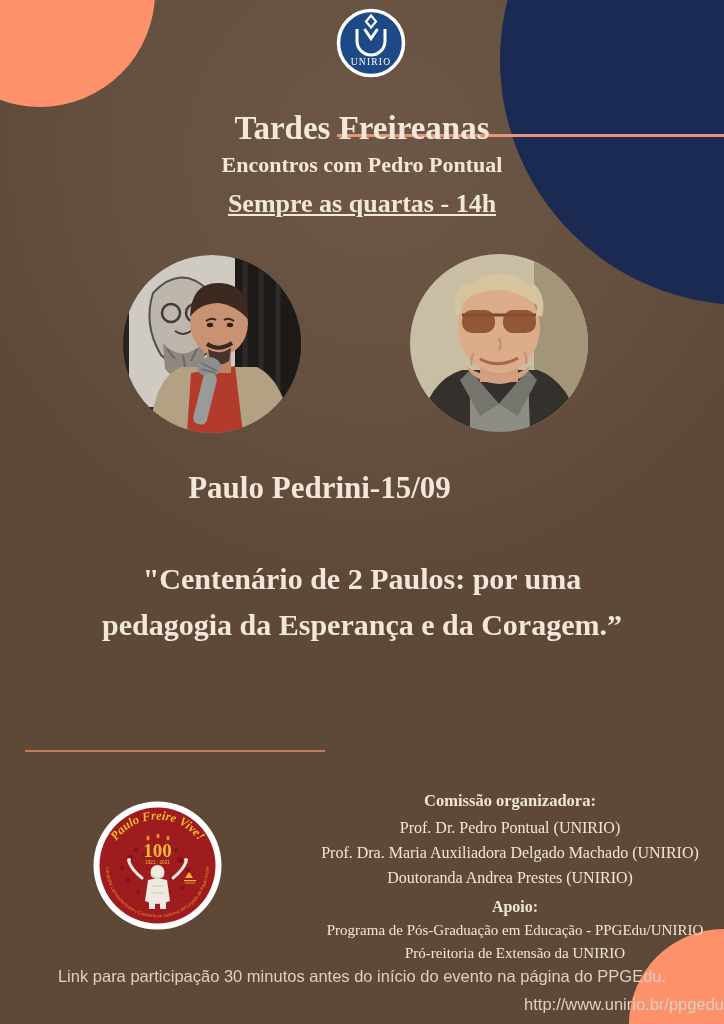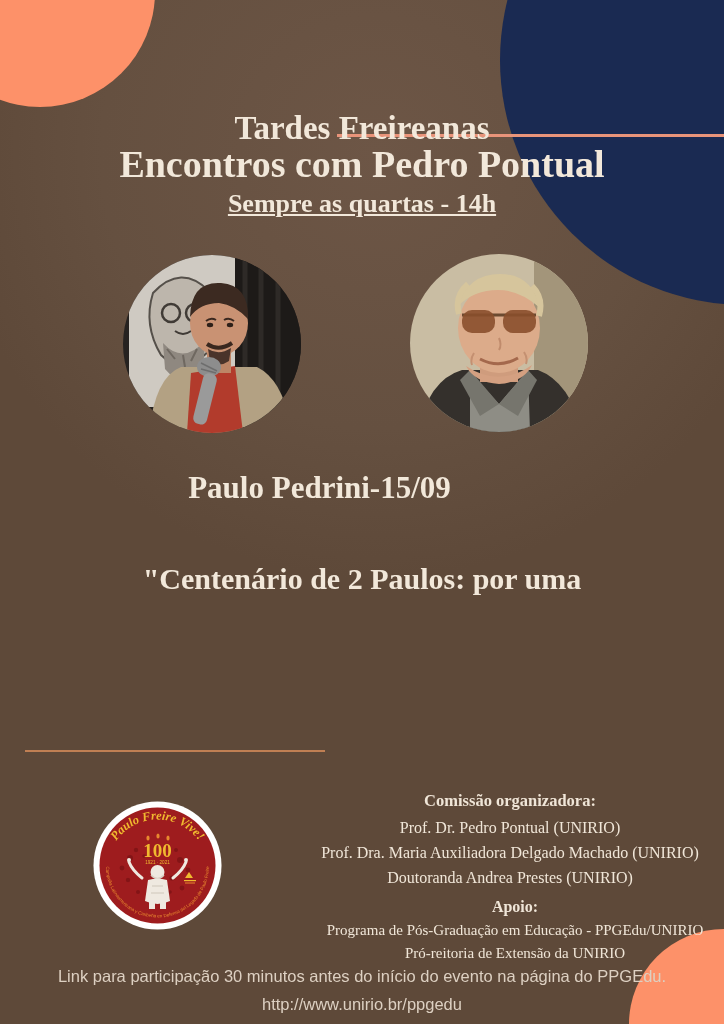--- a/index.html
+++ b/index.html
@@ -13,21 +13,21 @@
   .circle { position: absolute; border-radius: 50%; }
   .circle-tl { left: -75px; top: -123px; width: 230px; height: 230px; background: #fd9169; z-index: 1; }
   .circle-tr { left: 500px; top: -185px; width: 490px; height: 490px; background: #1a2a52; z-index: 1; }
   .circle-br { left: 629px; top: 929px; width: 190px; height: 190px; background: #fd9169; z-index: 1; }
   .salmon-line { position: absolute; left: 337px; top: 134px; width: 387px; height: 3px; background: #e9947a; z-index: 2; }
 
   .unirio-logo { position: absolute; left: 336px; top: 8px; width: 70px; height: 70px; z-index: 3; }
 
   .header { position: absolute; left: 0; top: 110px; width: 724px; text-align: center; z-index: 3; color: #f2e8da; }
   .title1 { font-size: 33px; font-weight: 700; line-height: 36px; }
-  .title2 { font-size: 38px; font-weight: 700; line-height: 37px; }
+  .title2 { font-size: 22px; font-weight: 700; line-height: 37px; }
   .schedule { margin-top: 5px; font-size: 26px; font-weight: 700; line-height: 32px; text-decoration: underline; }
 
   .photo { position: absolute; width: 178px; height: 178px; border-radius: 50%; overflow: hidden; z-index: 2; }
   .photo-left  { left: 123px; top: 255px; }
   .photo-right { left: 410px; top: 254px; }
   .photo svg { display: block; width: 100%; height: 100%; }
 
   .speaker-date { position: absolute; left: 0; top: 470px; width: 639px; text-align: center;
                   font-size: 31px; font-weight: 700; color: #f2e8da; z-index: 2; }
 
@@ -45,32 +45,41 @@
   .committee .member { font-size: 16px; line-height: 25px; }
 
   .support { position: absolute; left: 275px; top: 896px; width: 480px; text-align: center;
              color: #f0e6d8; z-index: 2; }
   .support .heading { font-size: 16px; font-weight: 700; line-height: 22px; margin-bottom: 1px; }
   .support .item { font-size: 15px; line-height: 23px; }
 
   .footer { position: absolute; left: 0; top: 962px; width: 724px; text-align: center;
             font-family: "Liberation Sans", "DejaVu Sans", sans-serif;
             font-size: 16.5px; line-height: 28px; color: #ddd0c2; z-index: 2; }
-  .footer .url { color: #ddd0c2; text-decoration: none; }
+  .footer .url { color: #ddd0c2; text-decoration: none; text-align: right; }
 </style>
 </head>
 <body>
 
 <div class="poster">
 
   <div class="circle circle-tl"></div>
   <div class="circle circle-tr"></div>
   <div class="circle circle-br"></div>
   <div class="salmon-line"></div>
 
+  <div class="unirio-logo">
+    <svg viewBox="0 0 70 70" xmlns="http://www.w3.org/2000/svg">
+      <circle cx="35" cy="35" r="32.5" fill="#1d4a86" stroke="#ffffff" stroke-width="3.5"></circle>
+      <path d="M35,7.5 l5,6 -5,6 -5,-6 z" fill="none" stroke="#ffffff" stroke-width="2.2"></path>
+      <path d="M21,21 v12 a14,14 0 0 0 28,0 v-12" fill="none" stroke="#ffffff" stroke-width="3"></path>
+      <path d="M28.5,21 l6.5,9.5 6.5,-9.5" fill="none" stroke="#ffffff" stroke-width="3"></path>
+      <text x="35" y="57" text-anchor="middle" font-family="Liberation Serif, serif" font-size="9.5" letter-spacing="1.2" fill="#ffffff">UNIRIO</text>
+    </svg>
+  </div>
 
   <div class="header">
     <div class="title1">Tardes Freireanas</div>
     <div class="title2">Encontros com Pedro Pontual</div>
     <div class="schedule">Sempre as quartas - 14h</div>
   </div>
 
   <div class="photo photo-left">
     <svg viewBox="0 0 178 178" xmlns="http://www.w3.org/2000/svg">
       <rect width="178" height="178" fill="#262220"></rect>
@@ -118,20 +127,21 @@
       <path d="M89,84 q3,7 0,12" stroke="#c08b6c" stroke-width="2" fill="none"></path>
       <path d="M70,105 Q89,115 108,104" stroke="#a4684c" stroke-width="3" fill="none"></path>
       <path d="M64,99 q-4,6 -2,12 M114,98 q4,6 2,12" stroke="#c49071" stroke-width="2" fill="none"></path>
     </svg>
   </div>
 
   <div class="speaker-date">Paulo Pedrini-15/09</div>
 
   <div class="quote">
     <div>"Centenário de 2 Paulos:  por uma</div>
+    <div>pedagogia da Esperança e da Coragem.”</div>
   </div>
 
   <div class="divider"></div>
 
   <div class="badge">
     <svg viewBox="0 0 131 131" xmlns="http://www.w3.org/2000/svg">
       <defs>
         <path id="arcTop" d="M 15,70 A 50.5,50.5 0 0 1 116,70"></path>
         <path id="arcBottom" d="M 14,66 A 51,51 0 0 0 117,66"></path>
       </defs>

